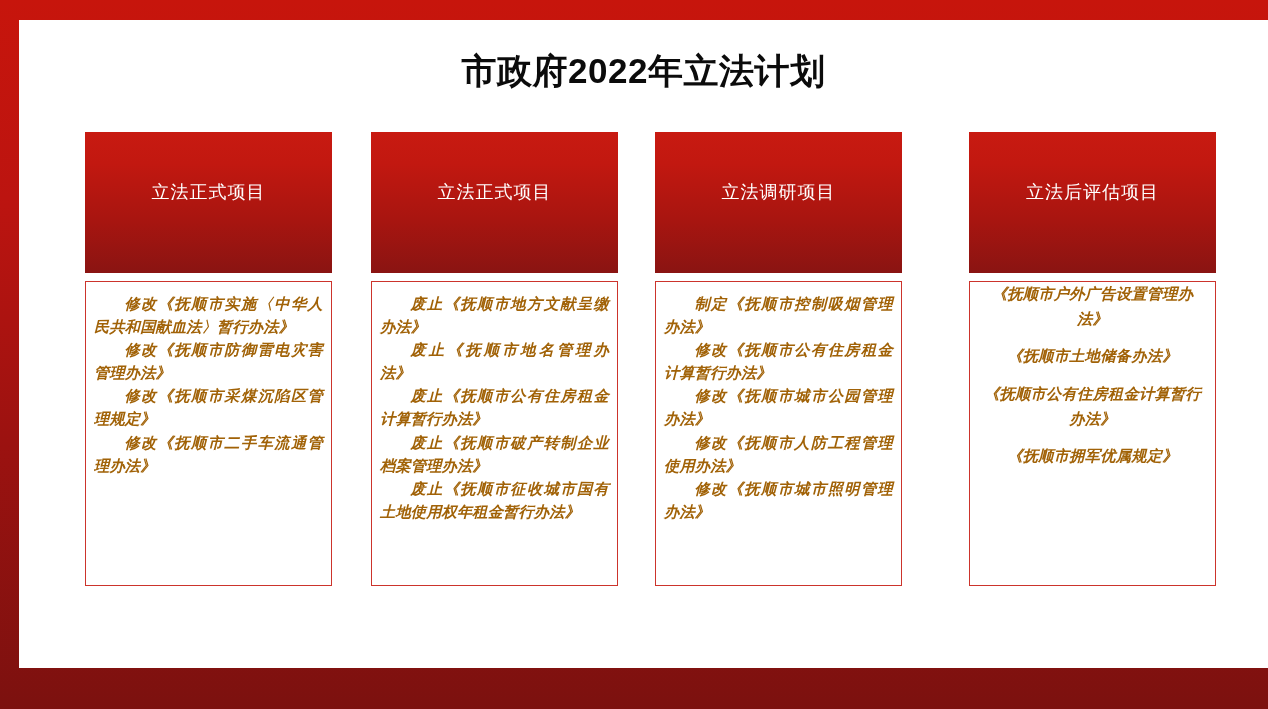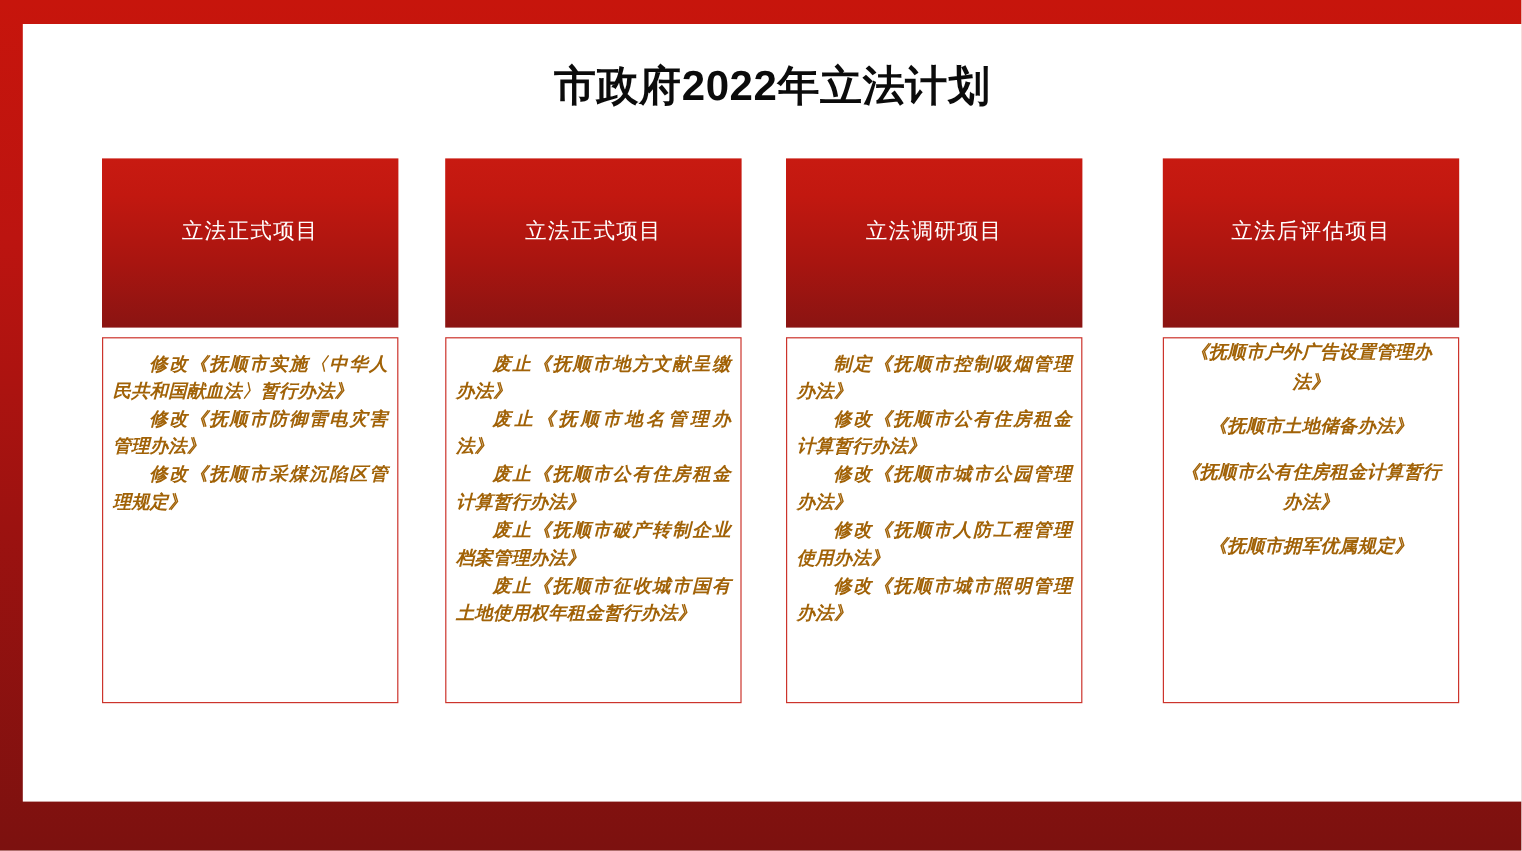--- a/index.html
+++ b/index.html
@@ -135,20 +135,21 @@
     <div id="columns">
 
       <div class="column col-0">
         <div class="col-header">
           <div class="col-header-label">立法正式项目</div>
         </div>
         <div class="col-body">
           <p class="item">修改《抚顺市实施〈中华人民共和国献血法〉暂行办法》</p>
           <p class="item">修改《抚顺市防御雷电灾害管理办法》</p>
           <p class="item">修改《抚顺市采煤沉陷区管理规定》</p>
+          <p class="item">修改《抚顺市二手车流通管理办法》</p>
         </div>
       </div>
 
       <div class="column col-1">
         <div class="col-header">
           <div class="col-header-label">立法正式项目</div>
         </div>
         <div class="col-body">
           <p class="item">废止《抚顺市地方文献呈缴办法》</p>
           <p class="item">废止《抚顺市地名管理办法》</p>

